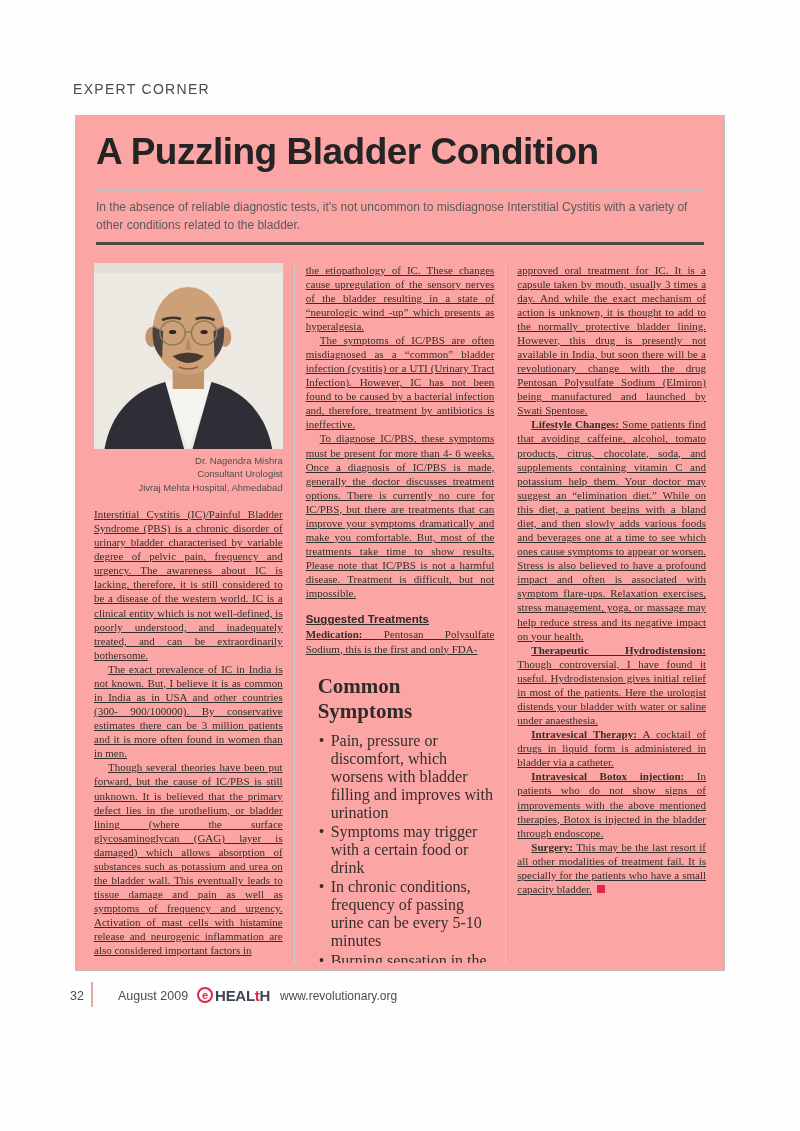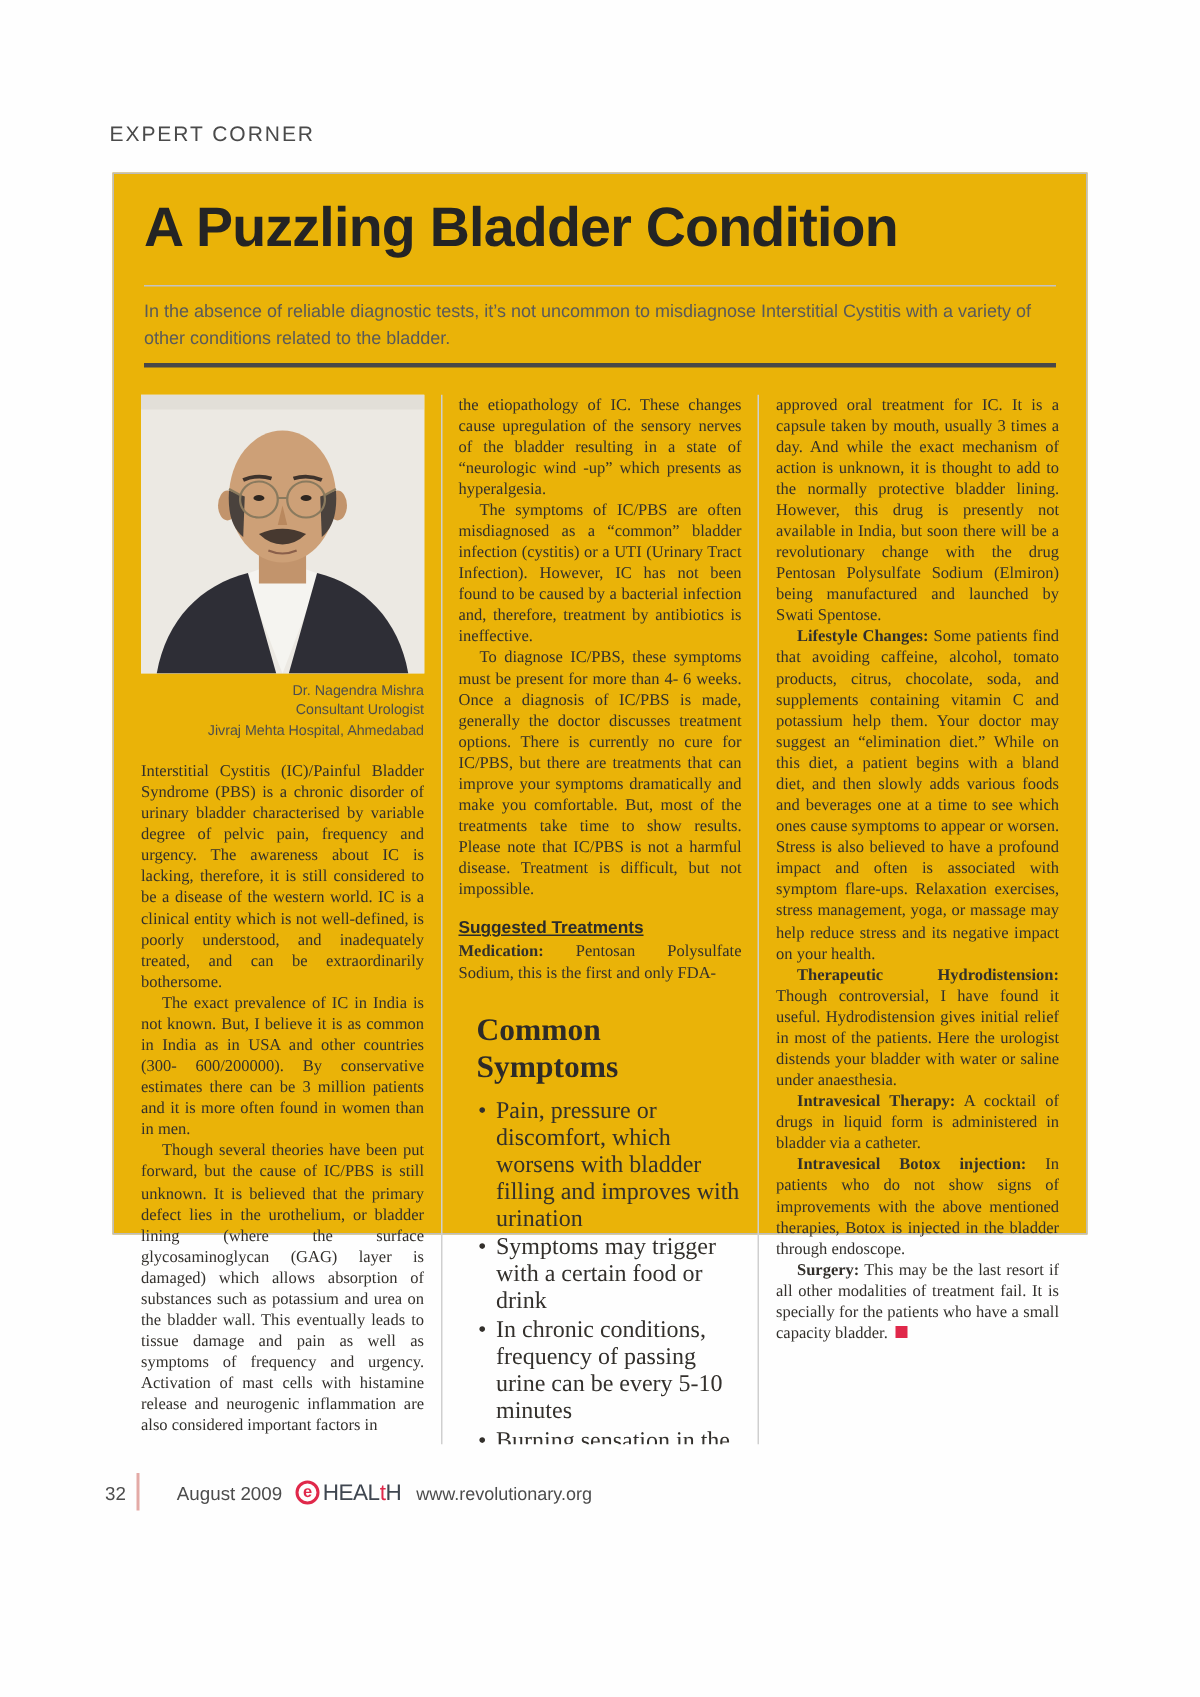--- a/index.html
+++ b/index.html
@@ -9,22 +9,22 @@
   body {
     width:800px; height:1131px; position:relative;
     background:#fefefe; overflow:hidden;
     font-family:"Liberation Sans", sans-serif;
   }
   .kicker {
     position:absolute; left:73px; top:81px;
     font-size:14px; letter-spacing:1.3px; color:#4a4a4a;
   }
   .frame {
-    position:absolute; left:75px; top:115px; width:650px; height:708px;
-    border:1px solid #bdbdbd; background:#eab308;
+    position:absolute; left:75px; top:115px; width:650px; height:856px;
+    border:1px solid #bdbdbd; background:#fca5a5;
   }
   .head { padding:15px 20px 0; }
   .title {
     margin:0; font-size:37px; font-weight:bold; color:#242424;
     letter-spacing:-0.5px; line-height:1.15;
     font-family:"Liberation Sans", sans-serif;
   }
   .rule-thin { height:1px; background:#c3c3c3; margin-top:16px; }
   .standfirst {
     margin:7px 0 0; font-size:12px; line-height:1.5; color:#5a5a5a;
@@ -41,21 +41,21 @@
   .photo { width:100%; height:186px; background:#ece9e4; }
   .photo svg { display:block; width:100%; height:100%; }
   .caption {
     margin-top:5px; text-align:right;
     font-size:9.5px; line-height:1.42; color:#4e4e4e;
   }
   .col1 .bodytext { margin-top:13px; }
 
   .body-p {
     margin:0; font-family:"Liberation Serif", serif;
-    font-size:11px; line-height:1.28; text-align:justify; color:#33302c;
+    font-size:11px; line-height:1.28; text-align:justify; color:#33302c;text-decoration:underline;
   }
   .body-p + .body-p { text-indent:14px; }
   .body-p b { font-weight:bold; }
 
   .sugg-head {
     margin:13px 0 2px; font-size:11.5px; font-weight:bold; color:#2b2b2b;
     font-family:"Liberation Sans", sans-serif;
     text-decoration:underline;
   }
   .symptoms { margin-top:18px; padding-left:12px; }
@@ -83,21 +83,21 @@
   .pagenum { font-size:12.5px; padding-top:2px; }
   .footer-div { width:2px; height:25px; background:#e3aaa6; margin:0 9px 0 7px; }
   .date { font-size:12.5px; padding-top:2px;margin-left:16px; }
   .logo { display:flex; align-items:center; margin:0 10px 0 9px; padding-top:1px; }
   .logo-e {
     width:16px; height:16px; border:2px solid var(--accent); border-radius:50%;
     color:var(--accent); font-weight:bold; font-size:11px; line-height:12px;
     text-align:center;
   }
   .logo-word {
-    font-weight:normal; font-size:15px; letter-spacing:-0.3px;
+    font-weight:bold; font-size:15px; letter-spacing:-0.3px;
     color:#3f4650; margin-left:2px;
   }
   .logo-t { color:var(--accent); }
   .url { font-size:12px; padding-top:3px; }
 </style>
 </head>
 <body>
 
 <div class="kicker">EXPERT CORNER</div>
 
@@ -143,21 +143,21 @@
       </div>
       <div class="caption">
         <div>Dr. Nagendra Mishra</div>
         <div>Consultant Urologist</div>
         <div>Jivraj Mehta Hospital, Ahmedabad</div>
       </div>
       <div class="bodytext">
 
           <p class="body-p"> <span>Interstitial Cystitis (IC)/Painful Bladder Syndrome (PBS) is a chronic disorder of urinary bladder characterised by variable degree of pelvic pain, frequency and urgency. The awareness about IC is lacking, therefore, it is still considered to be a disease of the western world. IC is a clinical entity which is not well-defined, is poorly understood, and inadequately treated, and can be extraordinarily bothersome.</span></p>
 
-          <p class="body-p"> <span>The exact prevalence of IC in India is not known. But, I believe it is as common in India as in USA and other countries (300- 600/200000). By conservative estimates there can be 3 million patients and it is more often found in women than in men.</span></p>
+          <p class="body-p"> <span>The exact prevalence of IC in India is not known. But, I believe it is as common in India as in USA and other countries (300- 900/100000). By conservative estimates there can be 3 million patients and it is more often found in women than in men.</span></p>
 
           <p class="body-p"> <span>Though several theories have been put forward, but the cause of IC/PBS is still unknown. It is believed that the primary defect lies in the urothelium, or bladder lining (where the surface glycosaminoglycan (GAG) layer is damaged) which allows absorption of substances such as potassium and urea on the bladder wall. This eventually leads to tissue damage and pain as well as symptoms of frequency and urgency. Activation of mast cells with histamine release and neurogenic inflammation are also considered important factors in</span></p>
         </div>
     </div>
 
     <div class="col col2">
       <div class="bodytext">
 
           <p class="body-p"> <span>the etiopathology of IC. These changes cause upregulation of the sensory nerves of the bladder resulting in a state of “neurologic wind -up” which presents as hyperalgesia.</span></p>
 

